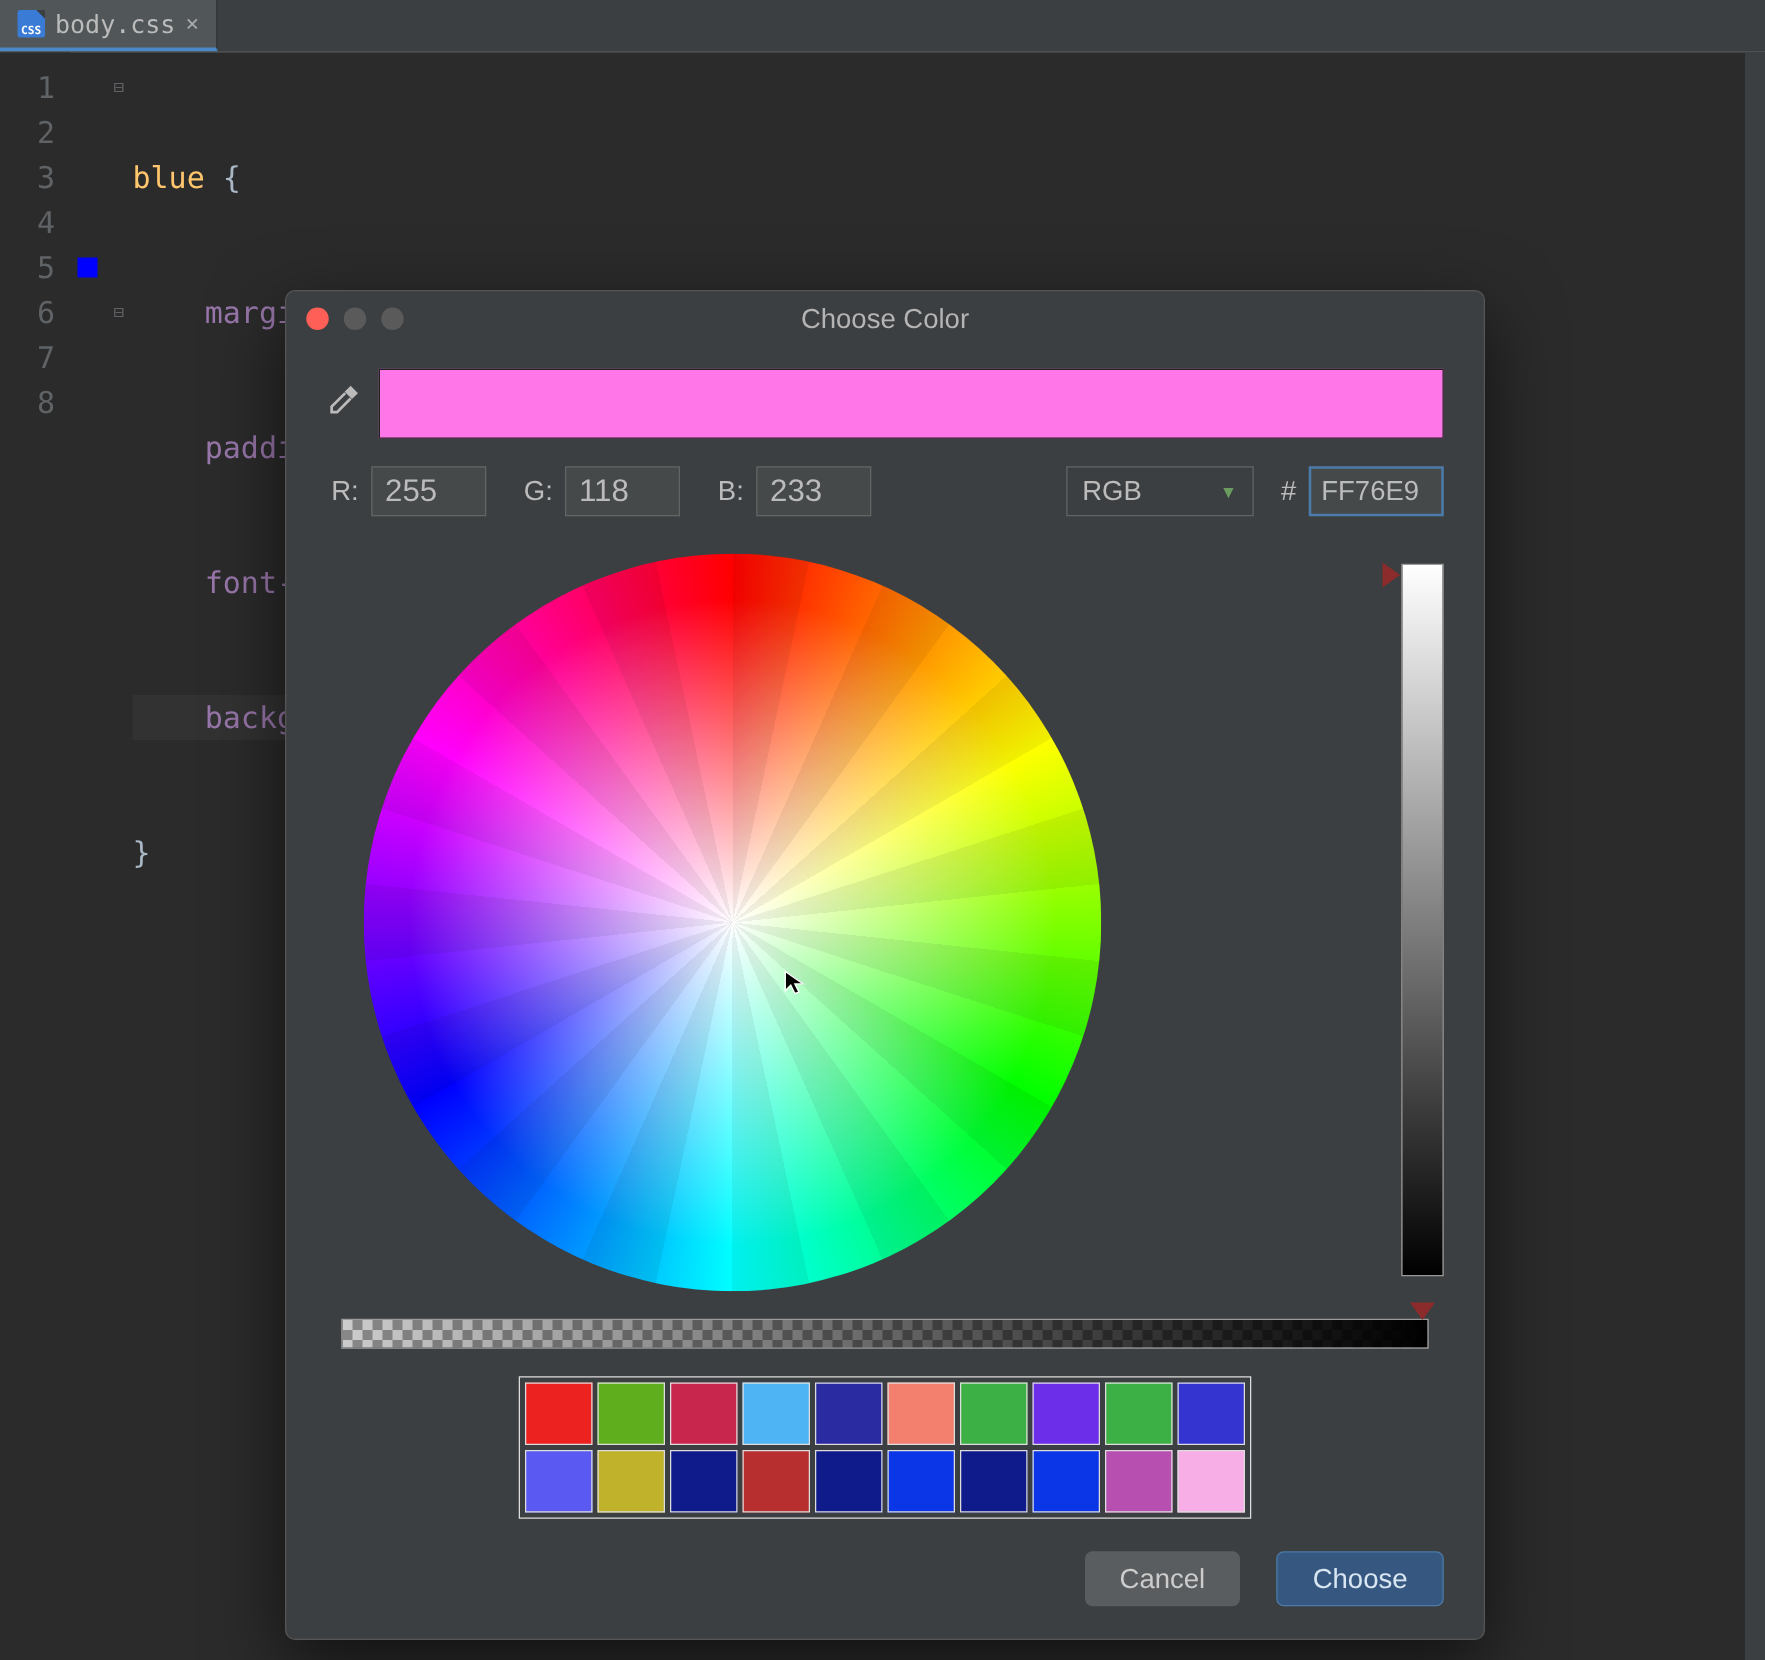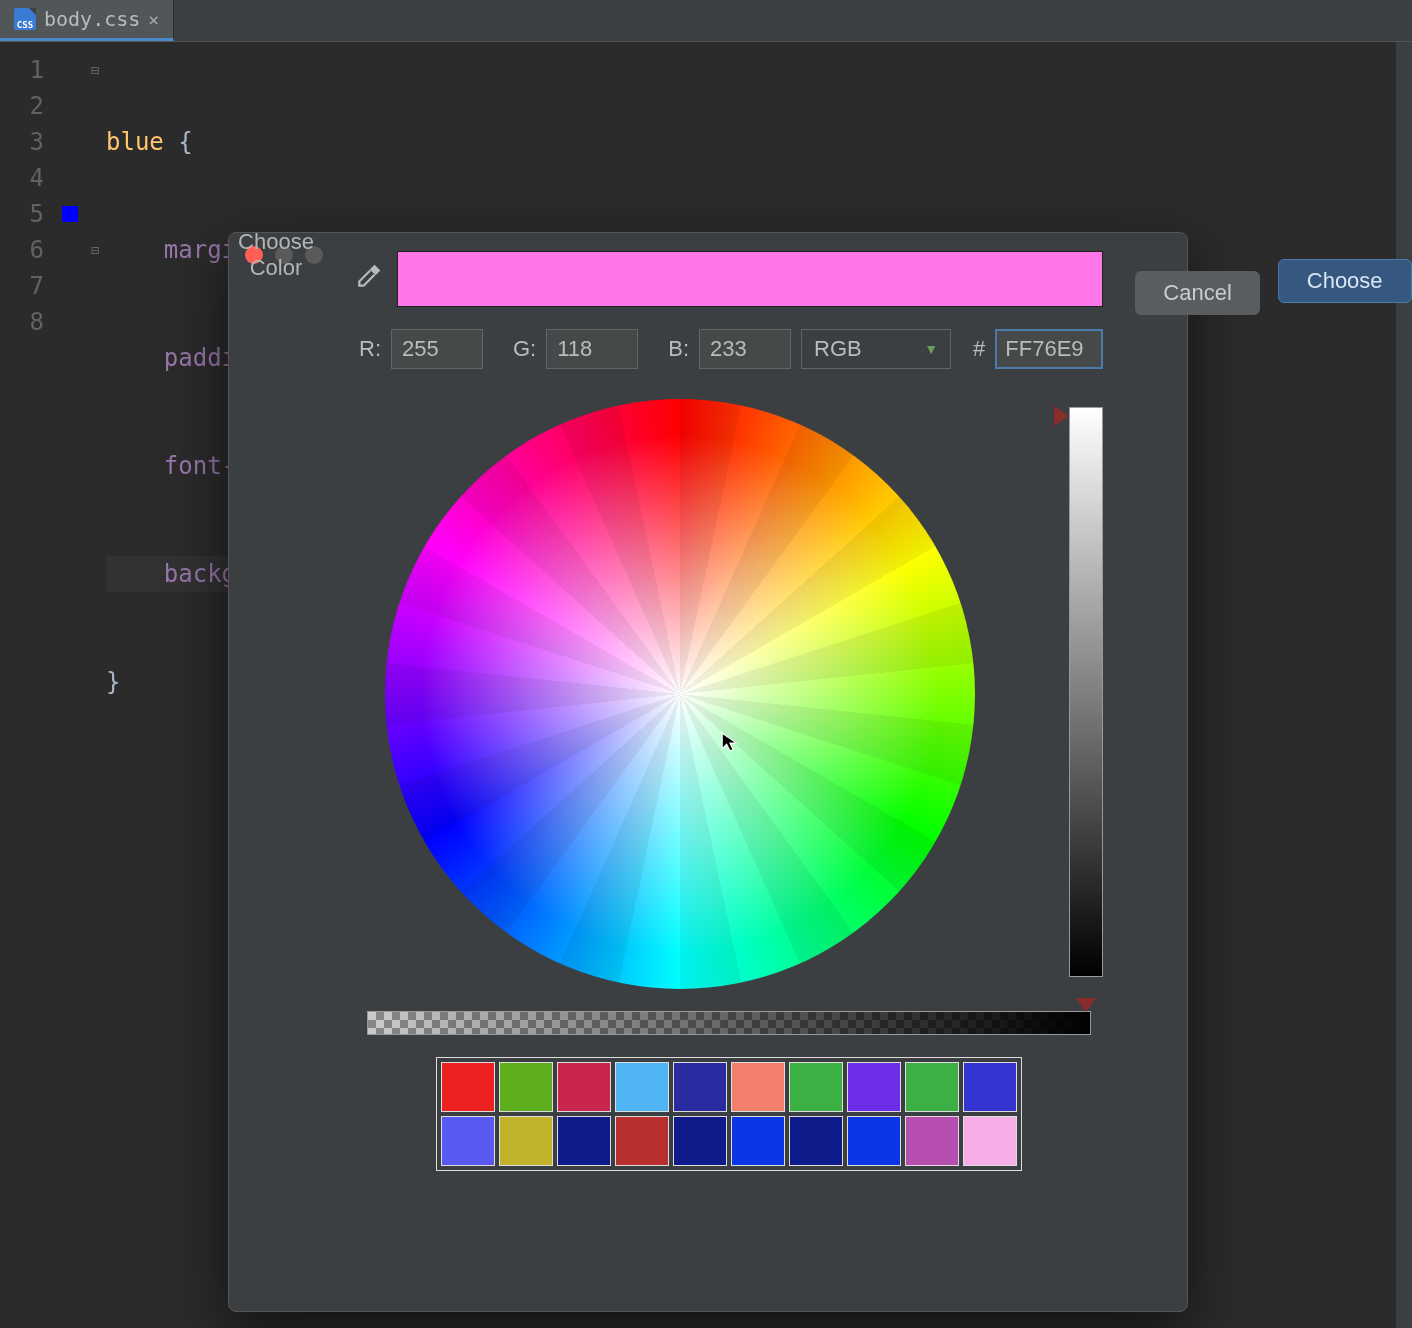--- a/index.html
+++ b/index.html
@@ -87,21 +87,21 @@
   
   .dialog {
     position:absolute;
     left: 228px; top: 232px;
     width: 960px;
     height: 1080px;
     background:#3c3f41;
     border:1px solid #555;
     border-radius:8px;
     box-shadow: 0 20px 60px rgba(0,0,0,0.6);
-    display:flex; 
+    display:flex; flex-direction:column;
   }
   .dlg-titlebar{
     height:44px;
     display:flex; align-items:center;
     position:relative;
   }
   .traffic{display:flex;gap:12px;padding-left:16px;}
   .tl{width:18px;height:18px;border-radius:50%;}
   .tl.red{background:#ff5f57;}
   .tl.gray{background:#5a5a5a;}
@@ -125,21 +125,21 @@
   .inputs-row{
     display:flex; align-items:center; gap:10px;
     margin-top:22px;
     font-family:-apple-system,Helvetica,Arial,sans-serif;
     font-size:22px; color:#bbb;
   }
   .inputs-row label{margin-left:4px;}
   .numfield{
     width:92px; height:40px;
     background:#45494a; border:1px solid #646464;
-    color:#bbb; font-size:22px;
+    color:#bbb; font-size:25px;
     padding:0 10px;
     font-family:inherit;
   }
   .mode-select{
     margin-left:auto;
     width:150px;height:40px;
     background:#3c3f41;border:1px solid #646464;
     color:#bbb;font-size:22px;
     display:flex;align-items:center;justify-content:space-between;
     padding:0 12px; cursor:pointer;
@@ -229,22 +229,22 @@
     padding:26px 32px 26px 0;
     font-family:-apple-system,Helvetica,Arial,sans-serif;
   }
   .btn{
     height:44px; padding:0 28px;
     border-radius:6px;
     font-size:22px;
     display:flex;align-items:center;justify-content:center;
     cursor:pointer; user-select:none;
   }
-  .btn-cancel{background:#5a5d5f;color:#ccc;margin-top:12px;}
-  .btn-choose{background:#365880;color:#d8e6f2;border:1px solid #4a7bab;}
+  .btn-cancel{background:#5a5d5f;color:#ccc;}
+  .btn-choose{background:#365880;color:#d8e6f2;border:1px solid #4a7bab;margin-left:11px;}
 
   
   .scrollbar{position:absolute;top:42px;right:0;bottom:0;width:16px;background:#3c3f41;}
 </style>
 </head>
 <body>
 
 <div class="tab-bar">
   <div class="tab">
     <span class="file-icon">CSS</span>

